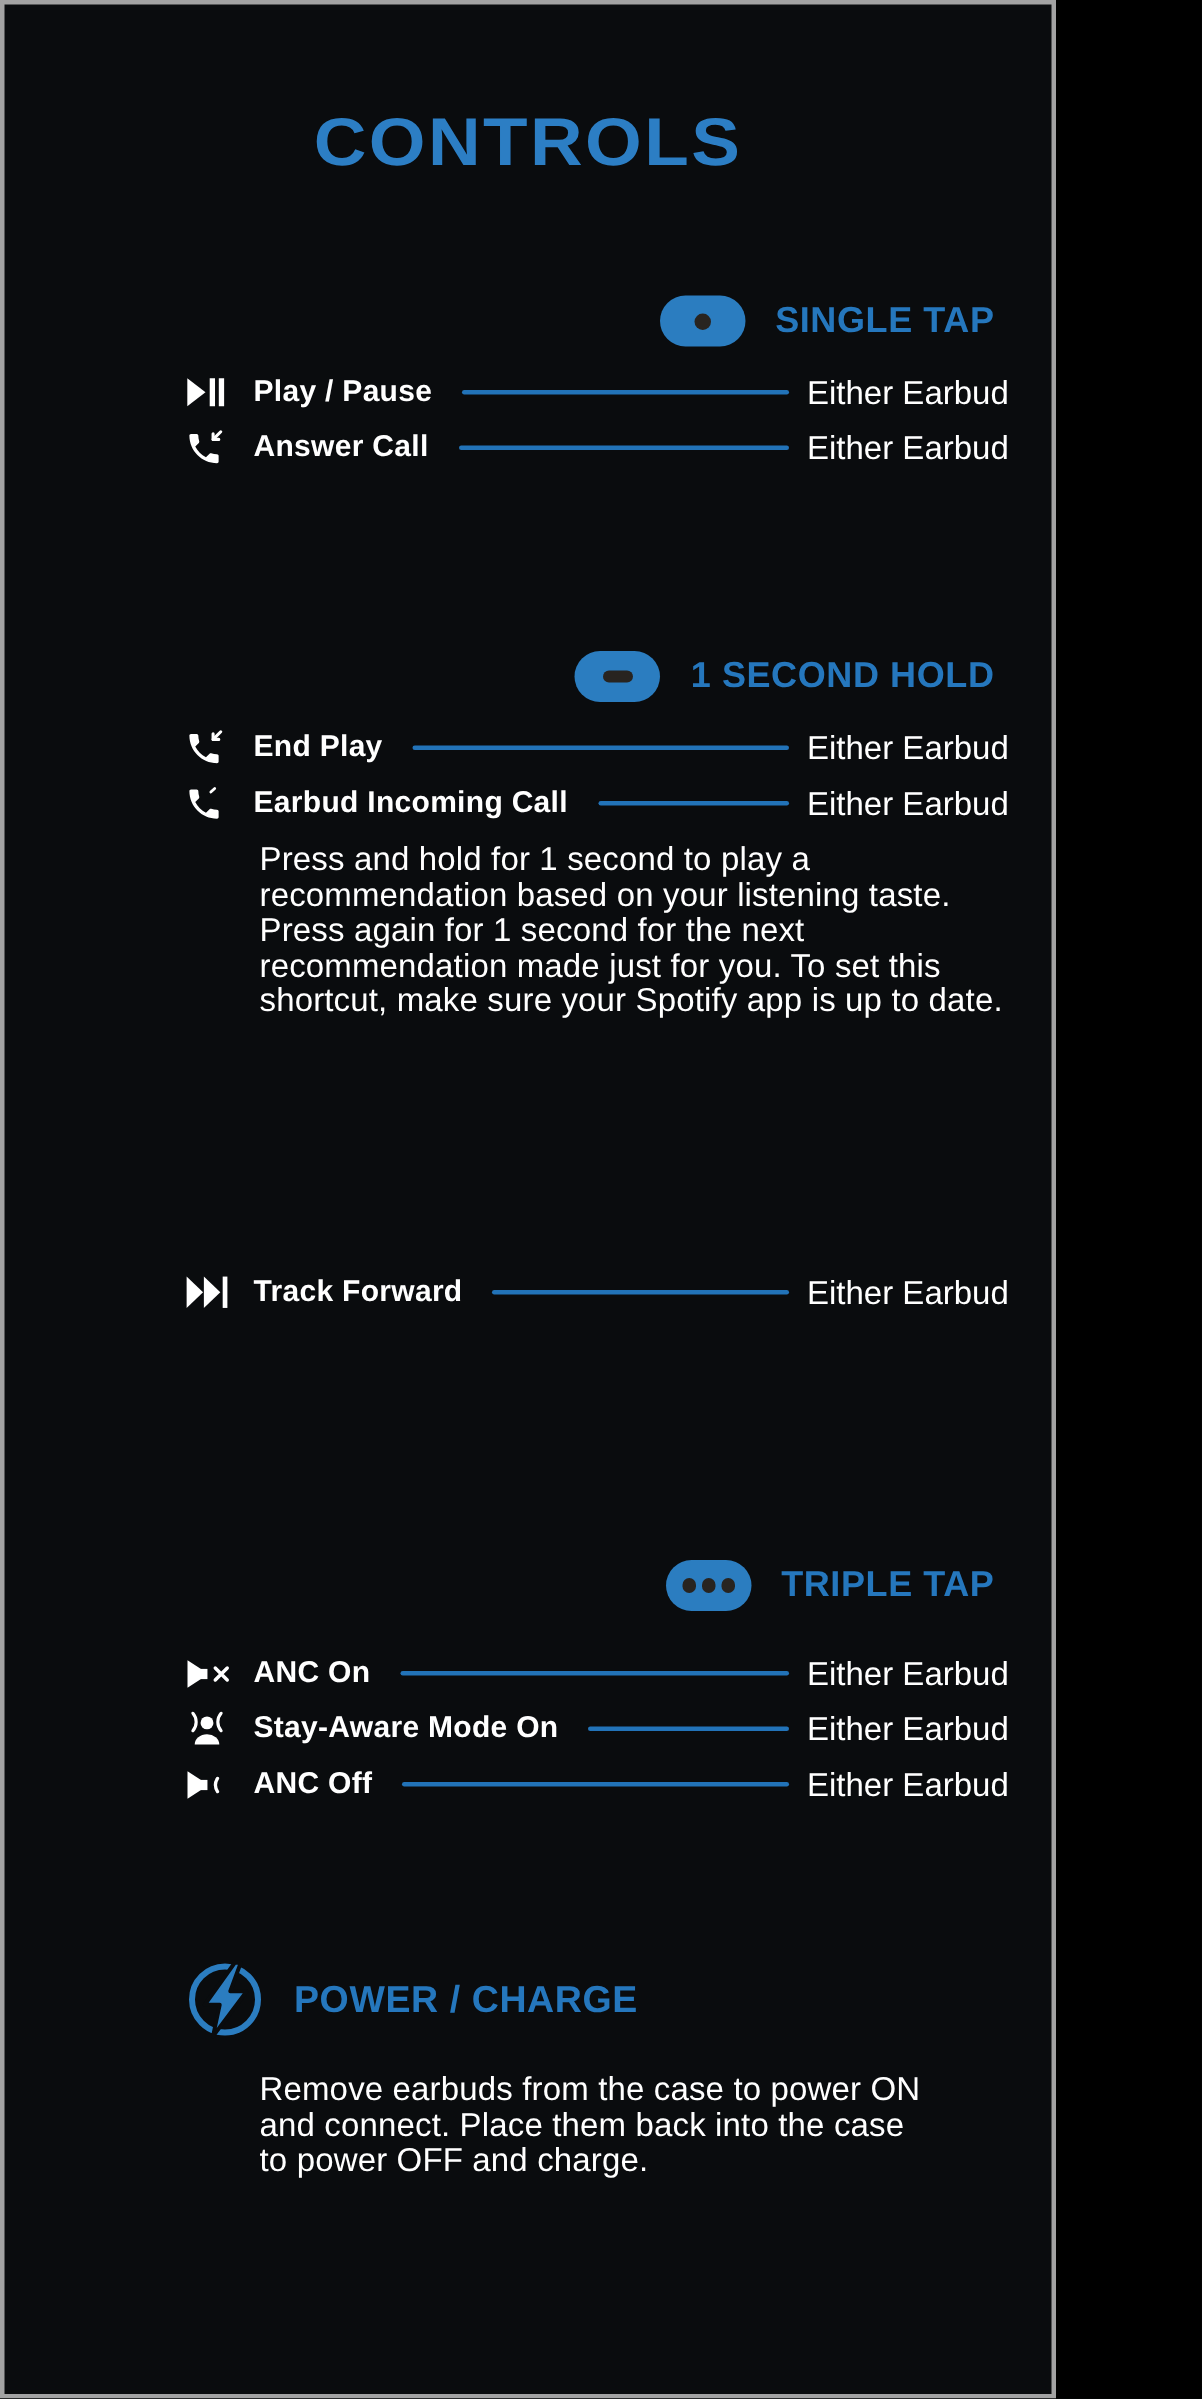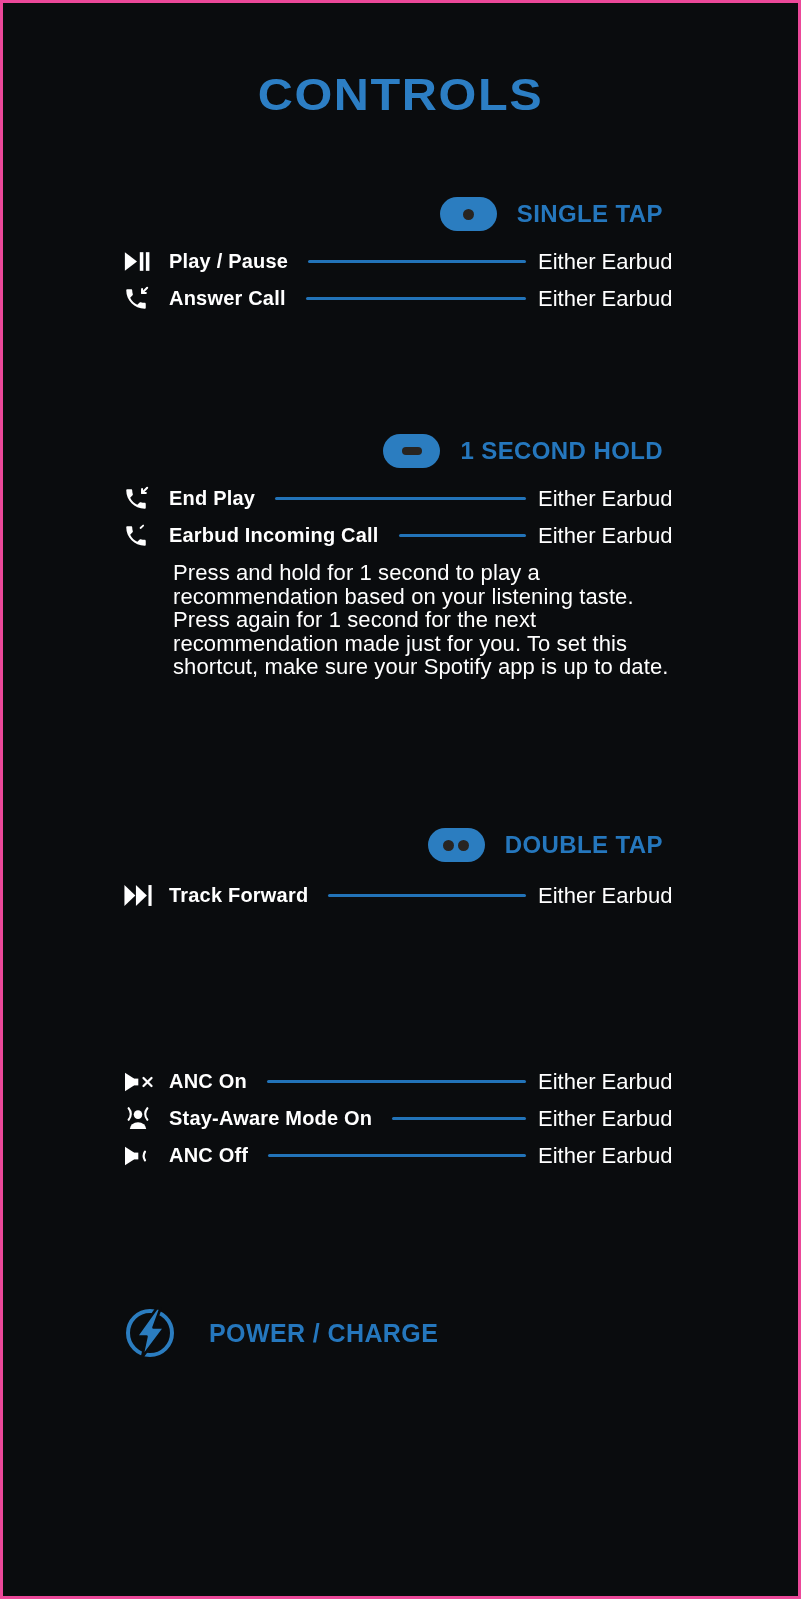--- a/index.html
+++ b/index.html
@@ -1,18 +1,18 @@
 <!DOCTYPE html>
 <html><head>
 <meta charset="utf-8">
 <style>
   html,body{margin:0;padding:0;background:#000;}
   .page{
-    position:relative;width:801px;height:1599px;box-sizing:border-box;
-    background:#0a0c0e;border:3px solid #ec4899;overflow:hidden;
+    position:relative;width:704px;height:1599px;box-sizing:border-box;
+    background:#0a0c0e;border:3px solid #a3a3a3;overflow:hidden;
     font-family:"Liberation Sans",sans-serif;color:#fff;
   }
   .title{
     position:absolute;top:66px;left:0;right:0;margin:0;text-align:center;
     font-size:45px;font-weight:bold;letter-spacing:1.5px;color:#2c7ec4;
     transform:scaleX(1.08);
   }
   section.ctrl{position:absolute;left:120px;width:540px;}
   .sec-head{display:flex;align-items:center;gap:20px;height:34px;justify-content:flex-end;}
   .sec-title{
@@ -32,21 +32,21 @@
   .icon-cell.wide{width:46px;margin-left:-16px;padding-right:16px;}
   .action-label{font-size:20px;letter-spacing:0.2px;color:#fff;white-space:nowrap;font-weight:bold;}
   .connector{flex:1;height:2.5px;border-radius:2px;background:#2273b8;margin:0 12px 0 20px;}
   .target{width:125px;flex:none;font-size:22px;color:#fff;white-space:nowrap;}
   .desc{
     margin:0;margin-left:50px;font-size:22px;line-height:23.5px;color:#fff;
     letter-spacing:0.1px;
   }
   .desc.spotify{width:520px;margin-top:7px;}
   .desc.power{width:450px;margin-top:21px;}
-  .power-head{display:flex;align-items:center;gap:32px;height:54px;text-align:center;}
+  .power-head{display:flex;align-items:center;gap:19px;height:54px;text-align:center;}
   .power-head .sec-title{font-size:25px;}
   svg{display:block;}
 </style>
 </head>
 <body>
 
 <div class="page">
 
   <h1 class="title">CONTROLS</h1>
 
@@ -118,44 +118,45 @@
         </span>
         <span class="action-label">Earbud Incoming Call</span>
         <span class="connector"></span>
         <span class="target">Either Earbud</span>
       </div>
       <p class="desc spotify">Press and hold for 1 second to play a recommendation based on your listening taste. Press again for 1 second for the next recommendation made just for you. To set this shortcut, make sure your Spotify app is up to date.</p>
     </div>
   </section>
 
   <section class="ctrl" style="top:825px">
-    <div class="sec-head">
-      <div class="pill">
-          <span class="dot"></span>
-          <span class="dot"></span>
-        </div>
-      <h2 class="sec-title">DOUBLE TAP</h2>
-    </div>
     <div class="rows" style="margin-top:15px">
       <div class="action-row">
         <span class="icon-cell">
           <svg width="30" height="23" viewBox="0 0 28 22" fill="#fff">
             <path d="M1 1 L11.5 11 L1 21 Z"></path>
               <path d="M12 1 L22.5 11 L12 21 Z"></path>
               <rect x="24" y="1" width="3" height="20"></rect>
           </svg>
         </span>
         <span class="action-label">Track Forward</span>
         <span class="connector"></span>
         <span class="target">Either Earbud</span>
       </div>
     </div>
   </section>
 
   <section class="ctrl" style="top:1037px">
+    <div class="sec-head">
+      <div class="pill" style="gap:3.5px">
+          <span class="dot sm"></span>
+          <span class="dot sm"></span>
+          <span class="dot sm"></span>
+        </div>
+      <h2 class="sec-title">TRIPLE TAP</h2>
+    </div>
     <div class="rows" style="margin-top:23px">
       <div class="action-row">
         <span class="icon-cell">
           <svg width="34" height="24" viewBox="0 0 34 24">
             <path fill="#fff" d="M2 2.8 V21.2 L11 15.4 V8.6 Z"></path>
             <rect fill="#fff" x="10.5" y="8.6" width="4.8" height="6.8"></rect>
             <path stroke="#fff" stroke-width="2.3" stroke-linecap="round" d="M20.5 8 L28.5 16 M28.5 8 L20.5 16"></path>
           </svg>
         </span>
         <span class="action-label">ANC On</span>
@@ -195,15 +196,16 @@
   <section class="ctrl" style="top:1303px">
     <div class="power-head">
       <span>
         <svg width="54" height="54" viewBox="0 0 54 54">
           <circle cx="27" cy="27" r="22" fill="none" stroke="#2b7dc0" stroke-width="4"></circle>
           <path d="M33.5 2.5 L13.5 30.5 H23.5 L19 51.5 L41.5 21.5 H30.5 L37.5 2.5 Z" fill="#2b7dc0" stroke="#0a0c0e" stroke-width="2.6" stroke-linejoin="round"></path>
         </svg>
       </span>
       <h2 class="sec-title">POWER / CHARGE</h2>
     </div>
+    <p class="desc power">Remove earbuds from the case to power ON and connect. Place them back into the case to power OFF and charge.</p>
   </section>
 
 </div>
 
 </body></html>

